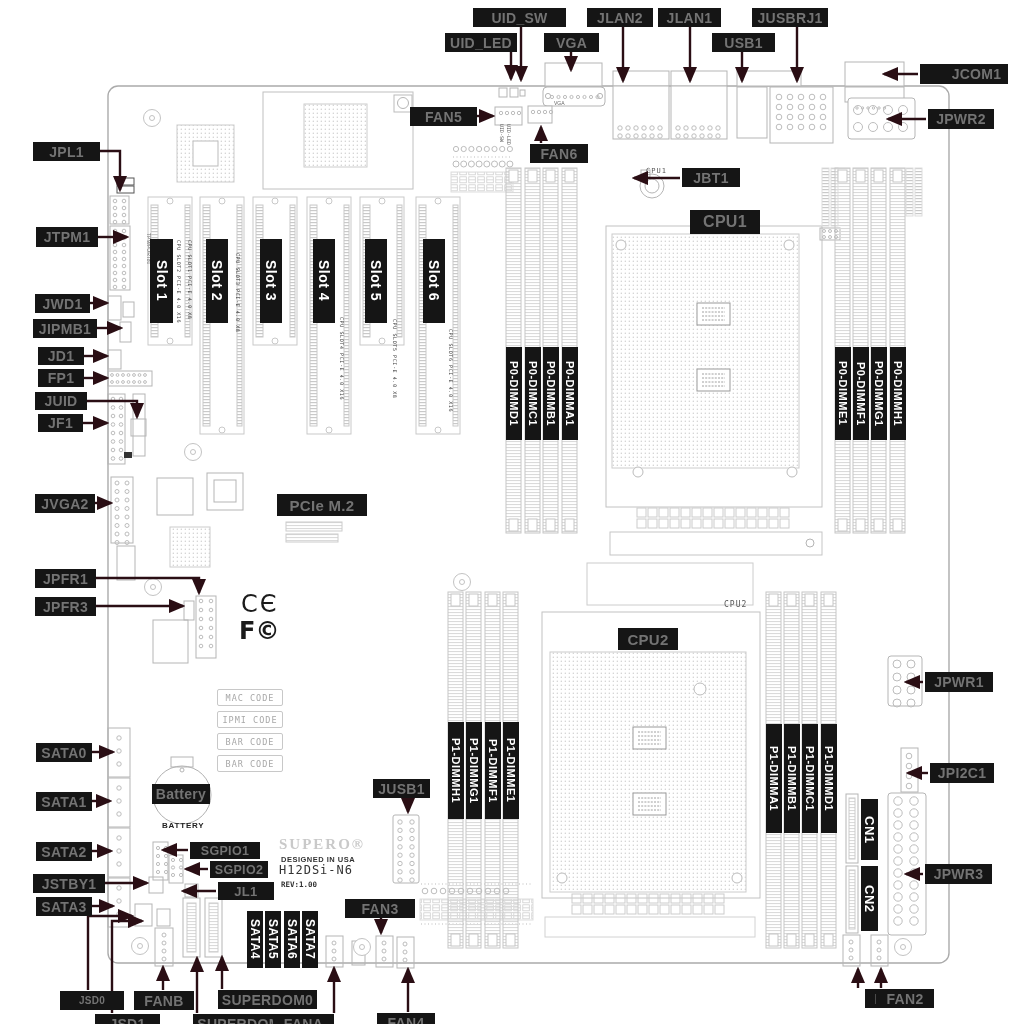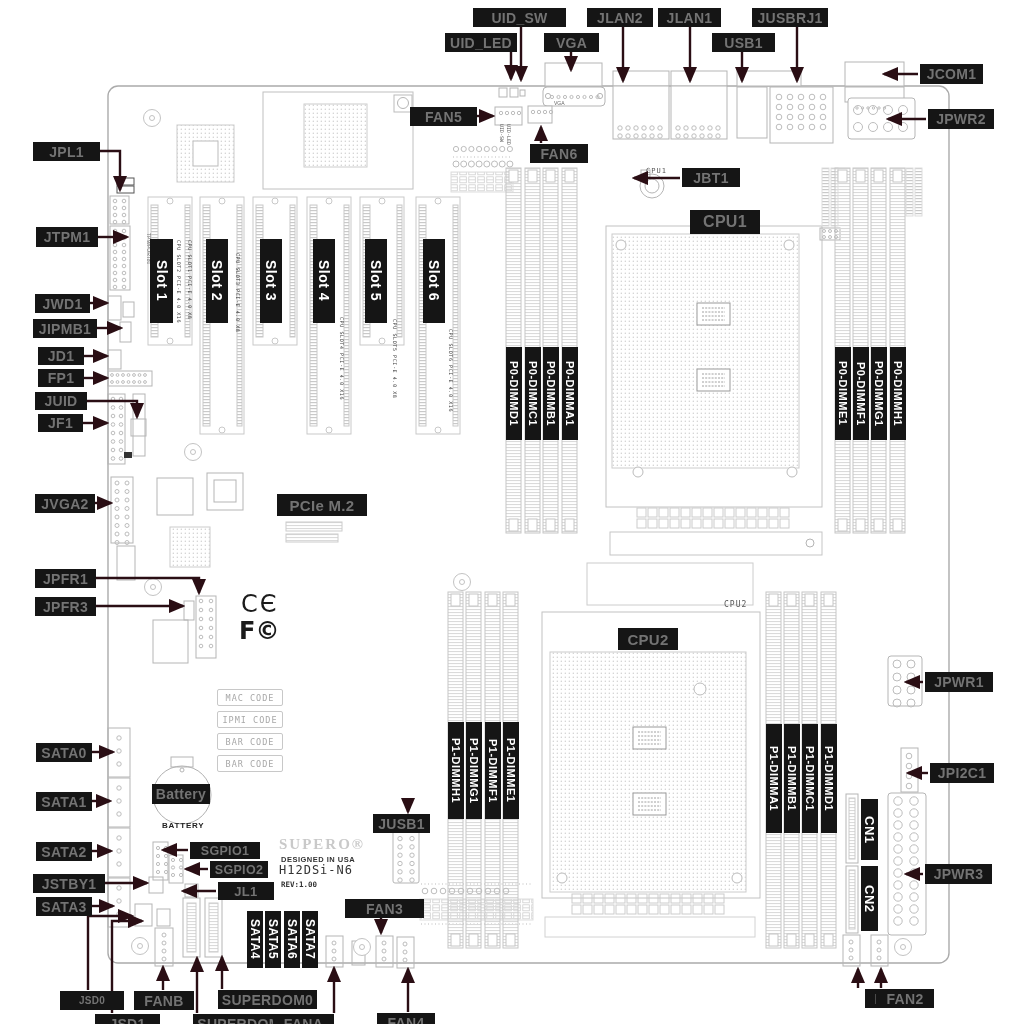--- a/index.html
+++ b/index.html
@@ -828,21 +828,21 @@
     </svg>
 
   <div id="labels">
       <div class="callout" style="left: 473px; top: 8px; width: 93px; height: 19px; font-size: 14px;">UID_SW</div>
       <div class="callout" style="left: 587px; top: 8px; width: 66px; height: 19px; font-size: 14px;">JLAN2</div>
       <div class="callout" style="left: 658px; top: 8px; width: 63px; height: 19px; font-size: 14px;">JLAN1</div>
       <div class="callout" style="left: 752px; top: 8px; width: 76px; height: 19px; font-size: 14px;">JUSBRJ1</div>
       <div class="callout" style="left: 445px; top: 33px; width: 72px; height: 19px; font-size: 14px;">UID_LED</div>
       <div class="callout" style="left: 544px; top: 33px; width: 55px; height: 19px; font-size: 14px;">VGA</div>
       <div class="callout" style="left: 712px; top: 33px; width: 63px; height: 19px; font-size: 14px;">USB1</div>
-      <div class="callout" style="left: 920px; top: 64px; width: 63px; height: 20px; font-size: 14px;">JCOM1</div>
+      <div class="callout" style="left: 920px; top: 64px; width: 63px; height: 20px; font-size: 14px; padding-left: 25px;">JCOM1</div>
       <div class="callout" style="left: 928px; top: 109px; width: 66px; height: 20px; font-size: 14px;">JPWR2</div>
       <div class="callout" style="left: 410px; top: 107px; width: 67px; height: 19px; font-size: 14px;">FAN5</div>
       <div class="callout" style="left: 530px; top: 144px; width: 58px; height: 19px; font-size: 14px;">FAN6</div>
       <div class="callout" style="left: 682px; top: 168px; width: 58px; height: 19px; font-size: 14px;">JBT1</div>
       <div class="callout" style="left: 690px; top: 210px; width: 70px; height: 24px; font-size: 16px;">CPU1</div>
       <div class="callout" style="left: 33px; top: 142px; width: 67px; height: 19px; font-size: 14px;">JPL1</div>
       <div class="callout" style="left: 36px; top: 227px; width: 62px; height: 20px; font-size: 14px;">JTPM1</div>
       <div class="callout" style="left: 35px; top: 294px; width: 55px; height: 19px; font-size: 14px;">JWD1</div>
       <div class="callout" style="left: 33px; top: 319px; width: 64px; height: 19px; font-size: 14px;">JIPMB1</div>
       <div class="callout" style="left: 38px; top: 347px; width: 46px; height: 18px; font-size: 14px;">JD1</div>
@@ -850,31 +850,31 @@
       <div class="callout" style="left: 35px; top: 392px; width: 52px; height: 18px; font-size: 14px;">JUID</div>
       <div class="callout" style="left: 38px; top: 414px; width: 45px; height: 18px; font-size: 14px;">JF1</div>
       <div class="callout" style="left: 35px; top: 494px; width: 60px; height: 19px; font-size: 14px;">JVGA2</div>
       <div class="callout" style="left: 277px; top: 494px; width: 90px; height: 22px; font-size: 15px;">PCIe M.2</div>
       <div class="callout" style="left: 35px; top: 569px; width: 61px; height: 19px; font-size: 14px;">JPFR1</div>
       <div class="callout" style="left: 35px; top: 597px; width: 61px; height: 19px; font-size: 14px;">JPFR3</div>
       <div class="callout" style="left: 618px; top: 628px; width: 60px; height: 22px; font-size: 15px;">CPU2</div>
       <div class="callout" style="left: 925px; top: 672px; width: 68px; height: 20px; font-size: 14px;">JPWR1</div>
       <div class="callout" style="left: 36px; top: 743px; width: 56px; height: 19px; font-size: 14px;">SATA0</div>
       <div class="callout" style="left: 930px; top: 763px; width: 64px; height: 20px; font-size: 14px;">JPI2C1</div>
-      <div class="callout" style="left: 373px; top: 779px; width: 57px; height: 19px; font-size: 14px; margin-top: 35px;">JUSB1</div>
+      <div class="callout" style="left: 373px; top: 779px; width: 57px; height: 19px; font-size: 14px;">JUSB1</div>
       <div class="callout" style="left: 36px; top: 792px; width: 56px; height: 19px; font-size: 14px;">SATA1</div>
       <div class="callout" style="left: 152px; top: 784px; width: 58px; height: 20px; font-size: 14px;">Battery</div>
       <div class="callout" style="left: 36px; top: 842px; width: 56px; height: 19px; font-size: 14px;">SATA2</div>
       <div class="callout" style="left: 190px; top: 842px; width: 70px; height: 17px; font-size: 12.5px;">SGPIO1</div>
       <div class="callout" style="left: 210px; top: 861px; width: 58px; height: 17px; font-size: 12.5px;">SGPIO2</div>
       <div class="callout" style="left: 925px; top: 864px; width: 67px; height: 20px; font-size: 14px;">JPWR3</div>
       <div class="callout" style="left: 33px; top: 874px; width: 72px; height: 19px; font-size: 14px;">JSTBY1</div>
       <div class="callout" style="left: 218px; top: 882px; width: 56px; height: 18px; font-size: 13px;">JL1</div>
       <div class="callout" style="left: 36px; top: 897px; width: 56px; height: 19px; font-size: 14px;">SATA3</div>
-      <div class="callout" style="left: 345px; top: 899px; width: 79px; height: 19px; font-size: 14px;">FAN3</div>
+      <div class="callout" style="left: 345px; top: 899px; width: 70px; height: 19px; font-size: 14px;">FAN3</div>
       <div class="callout" style="left: 60px; top: 991px; width: 64px; height: 19px; font-size: 10px;">JSD0</div>
       <div class="callout" style="left: 134px; top: 991px; width: 60px; height: 19px; font-size: 14px;">FANB</div>
       <div class="callout" style="left: 218px; top: 990px; width: 99px; height: 19px; font-size: 14px;">SUPERDOM0</div>
       <div class="callout" style="left: 95px; top: 1014px; width: 65px; height: 19px; font-size: 14px;">JSD1</div>
       <div class="callout" style="left: 193px; top: 1014px; width: 100px; height: 19px; font-size: 14px;">SUPERDOM1</div>
       <div class="callout" style="left: 273px; top: 1014px; width: 61px; height: 19px; font-size: 14px;">FANA</div>
       <div class="callout" style="left: 377px; top: 1013px; width: 58px; height: 19px; font-size: 14px;">FAN4</div>
       <div class="callout" style="left: 817px; top: 989px; width: 56px; height: 19px; font-size: 14px; margin-left: 48px;">FAN1</div>
       <div class="callout" style="left: 876px; top: 989px; width: 58px; height: 19px; font-size: 14px;">FAN2</div>
       <div class="vbar" style="left: 150px; top: 239px; width: 23px; height: 84px; font-size: 14px;">Slot 1</div>

